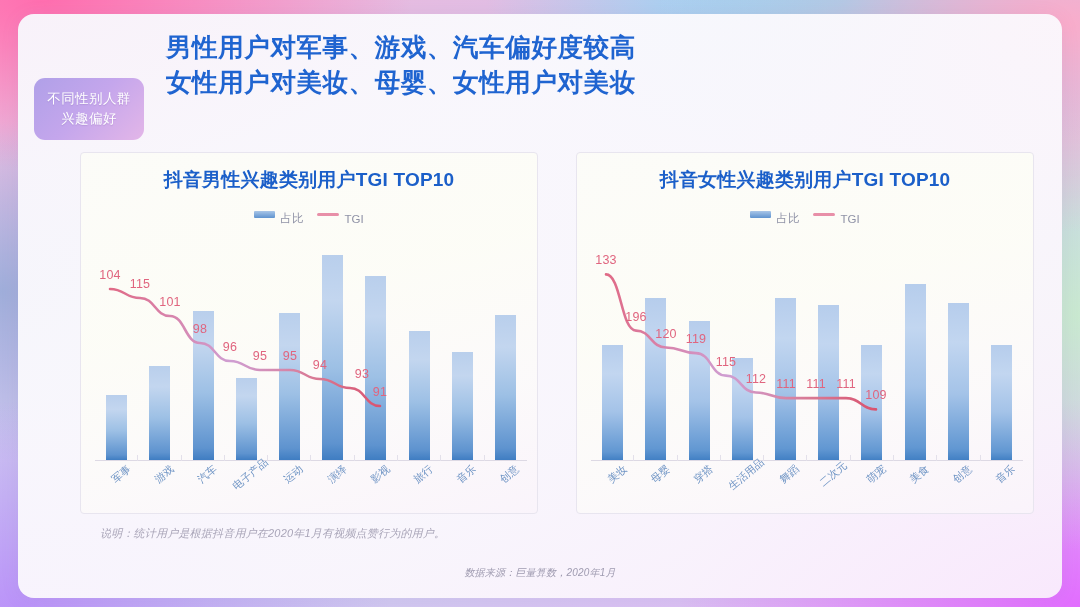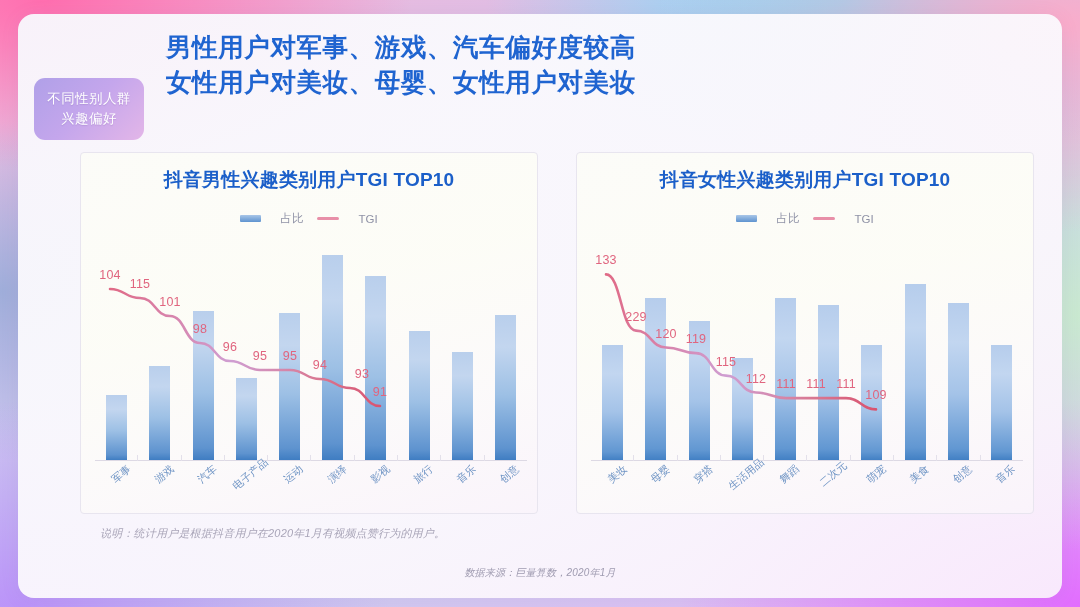--- a/index.html
+++ b/index.html
@@ -73,21 +73,21 @@
     text-align: center;
     color: #1b5fc9; font-weight: 900;
     font-size: 19px; letter-spacing: .2px;
   }
 
   .legend {
     position: absolute; top: 58px; left: 0; width: 100%;
     display: flex; justify-content: center; align-items: center; gap: 14px;
     font-size: 11.5px; color: #8f92a6;
   }
-  .legend-item { display: flex; align-items: center; gap: 19px; }
+  .legend-item { display: flex; align-items: flex-start; gap: 5px; }
   .sw-bar {
     width: 21px; height: 7px; border-radius: 1px;
     background: linear-gradient(180deg, #a9c6e8 0%, #5e93cf 100%);
   }
   .sw-line { width: 22px; height: 3px; border-radius: 2px; background: #e88fa8; }
 
   
   .plot {
     position: absolute; left: 14px; right: 10px;
     top: 82px; height: 225px;
@@ -323,21 +323,21 @@
             <stop offset="0%" stop-color="#e06a86"></stop>
             <stop offset="45%" stop-color="#cf9ed2"></stop>
             <stop offset="75%" stop-color="#d97a95"></stop>
             <stop offset="100%" stop-color="#d9536f"></stop>
           </linearGradient>
         </defs>
         <path d="M 15 39.375 C 30 39.375, 30 95.625, 45 95.625 C 60 95.625, 60 112.5, 75 112.5 C 90 112.5, 90 118.125, 105 118.125 C 120 118.125, 120 140.625, 135 140.625 C 150 140.625, 150 157.5, 165 157.5 C 180 157.5, 180 163.125, 195 163.125 C 210 163.125, 210 163.125, 225 163.125 C 240 163.125, 240 163.125, 255 163.125 C 270 163.125, 270 174.375, 285 174.375" fill="none" stroke="url(#g-female)" stroke-width="2.6" stroke-linecap="round"></path>
       </svg>
     <div class="tgilabels">
         <span style="left: 15px; top: 32.375px;">133</span>
-        <span style="left: 45px; top: 88.625px;">229</span>
+        <span style="left: 45px; top: 88.625px;">196</span>
         <span style="left: 75px; top: 105.5px;">120</span>
         <span style="left: 105px; top: 111.125px;">119</span>
         <span style="left: 135px; top: 133.625px;">115</span>
         <span style="left: 165px; top: 150.5px;">112</span>
         <span style="left: 195px; top: 156.125px;">111</span>
         <span style="left: 225px; top: 156.125px;">111</span>
         <span style="left: 255px; top: 156.125px;">111</span>
         <span style="left: 285px; top: 167.375px;">109</span>
       </div>
     <div class="axis"></div>

